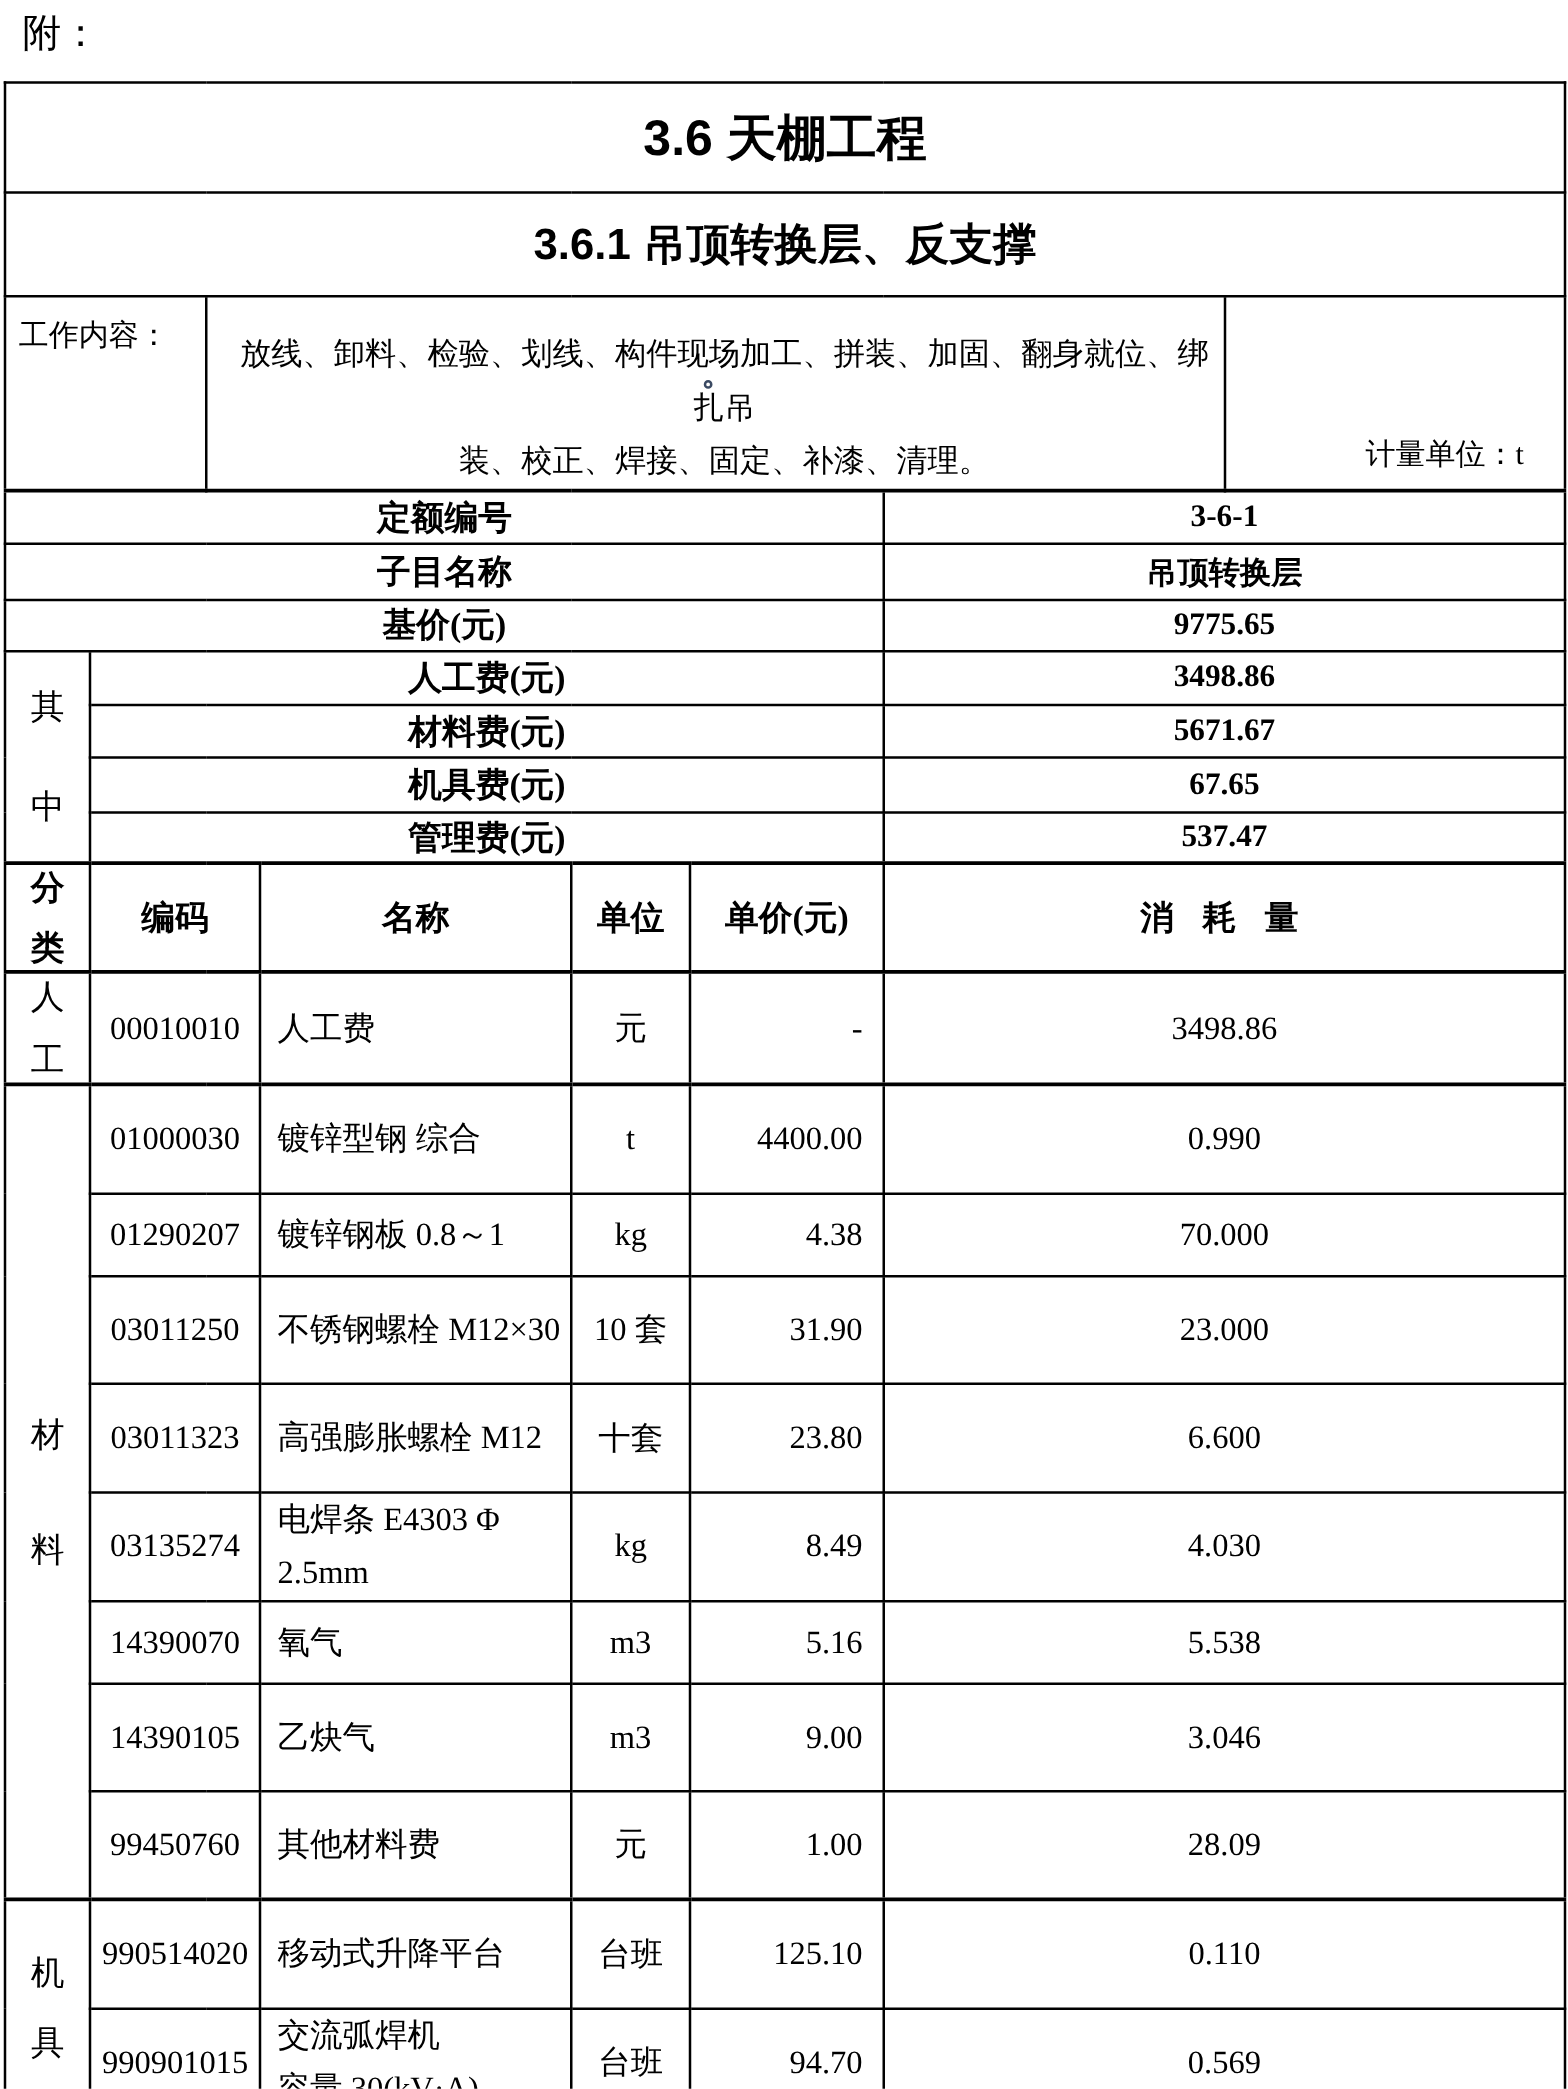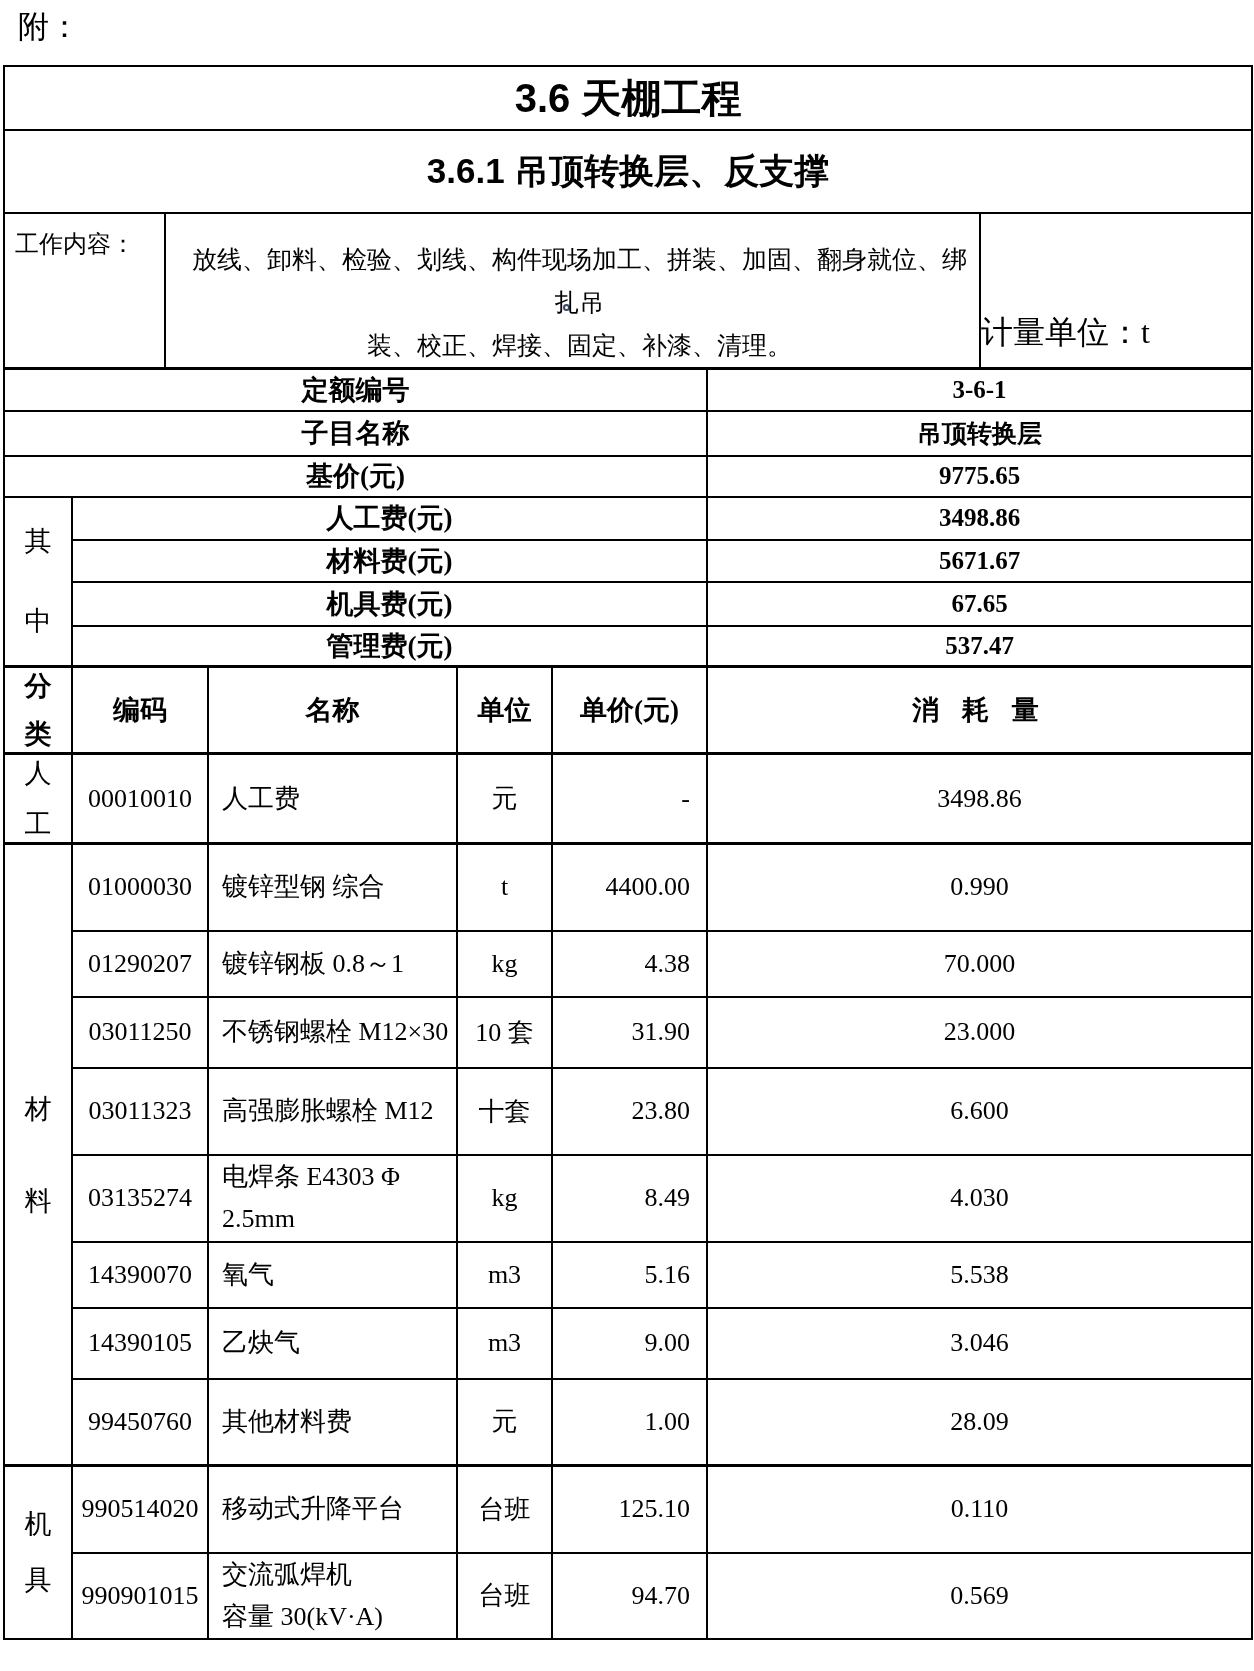--- a/index.html
+++ b/index.html
@@ -11,30 +11,30 @@
   .artifact-dot{position:absolute;left:563px;top:304px;width:7px;height:7px;border-radius:50%;
     border:2px solid #3b4a63;background:#fff;box-sizing:border-box;}
   table.quota{
     position:absolute;left:3px;top:65px;width:1248px;
     border-collapse:collapse;table-layout:fixed;
     border:2px solid #000;
   }
   td{border:2px solid #000;padding:0;vertical-align:middle;overflow:hidden;}
   tr.tk td{border-top-width:3px;}
   
-  .r80{height:64px}.r83{height:83px}.r96{height:96px}
+  .r80{height:88px}.r83{height:83px}.r96{height:96px}
   .r42{height:42px}.r45{height:45px}.r41{height:41px}
   .r43{height:43px}.r44{height:44px}
-  .r85{height:71px}.r86{height:66px}.r87{height:87px}
+  .r85{height:86px}.r86{height:66px}.r87{height:87px}
   
   .title1{text-align:center;font-family:"Liberation Sans","DejaVu Sans",sans-serif;font-weight:600;font-size:40px;}
   .title2{text-align:center;font-family:"Liberation Sans","DejaVu Sans",sans-serif;font-weight:600;font-size:35px;margin-left:21px;}
   .work-label{vertical-align:top;text-align:left;padding:14px 0 0 10px;font-size:24px;}
   .work-content{vertical-align:top;text-align:center;padding:24px 0 0 14px;font-size:25px;line-height:43px;}
-  .work-unit{vertical-align:bottom;padding:0 32px 12px 0;font-size:32px;}
+  .work-unit{vertical-align:bottom;text-align:right;padding:0 32px 12px 0;font-size:24px;}
   .qlabel{text-align:center;font-weight:bold;font-size:27px;}
   .qvalue{text-align:center;font-size:25px;font-weight:bold;}
   .qvalue.b{font-weight:bold;}
   .cat{text-align:center;font-size:27px;}
   .cat .stack{display:flex;flex-direction:column;align-items:center;justify-content:center;height:100%;}
   .cat.bold{font-weight:bold;}
   .g-among .stack{gap:44px}
   .g-cat .stack{gap:12px}
   .g-labor .stack{gap:15px}
   .g-mat .stack{gap:56px}

